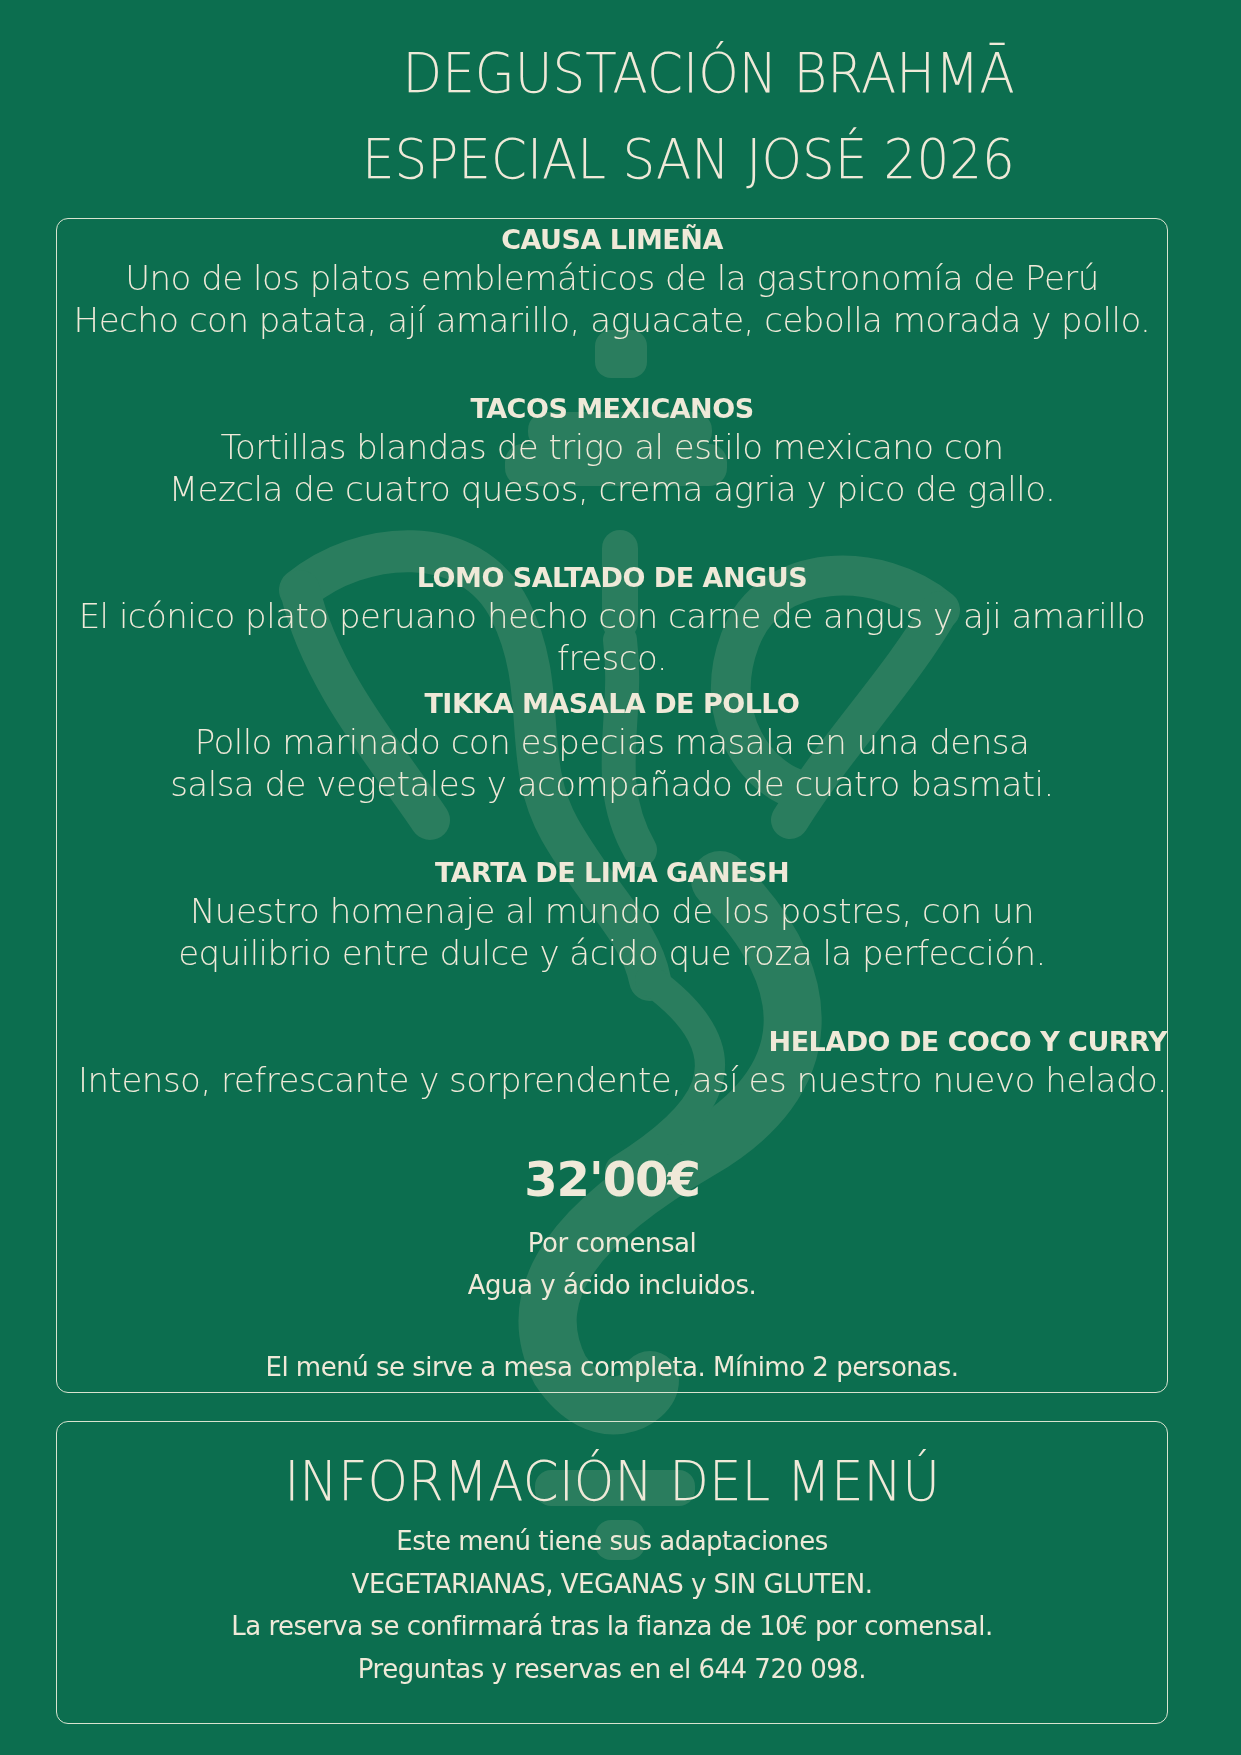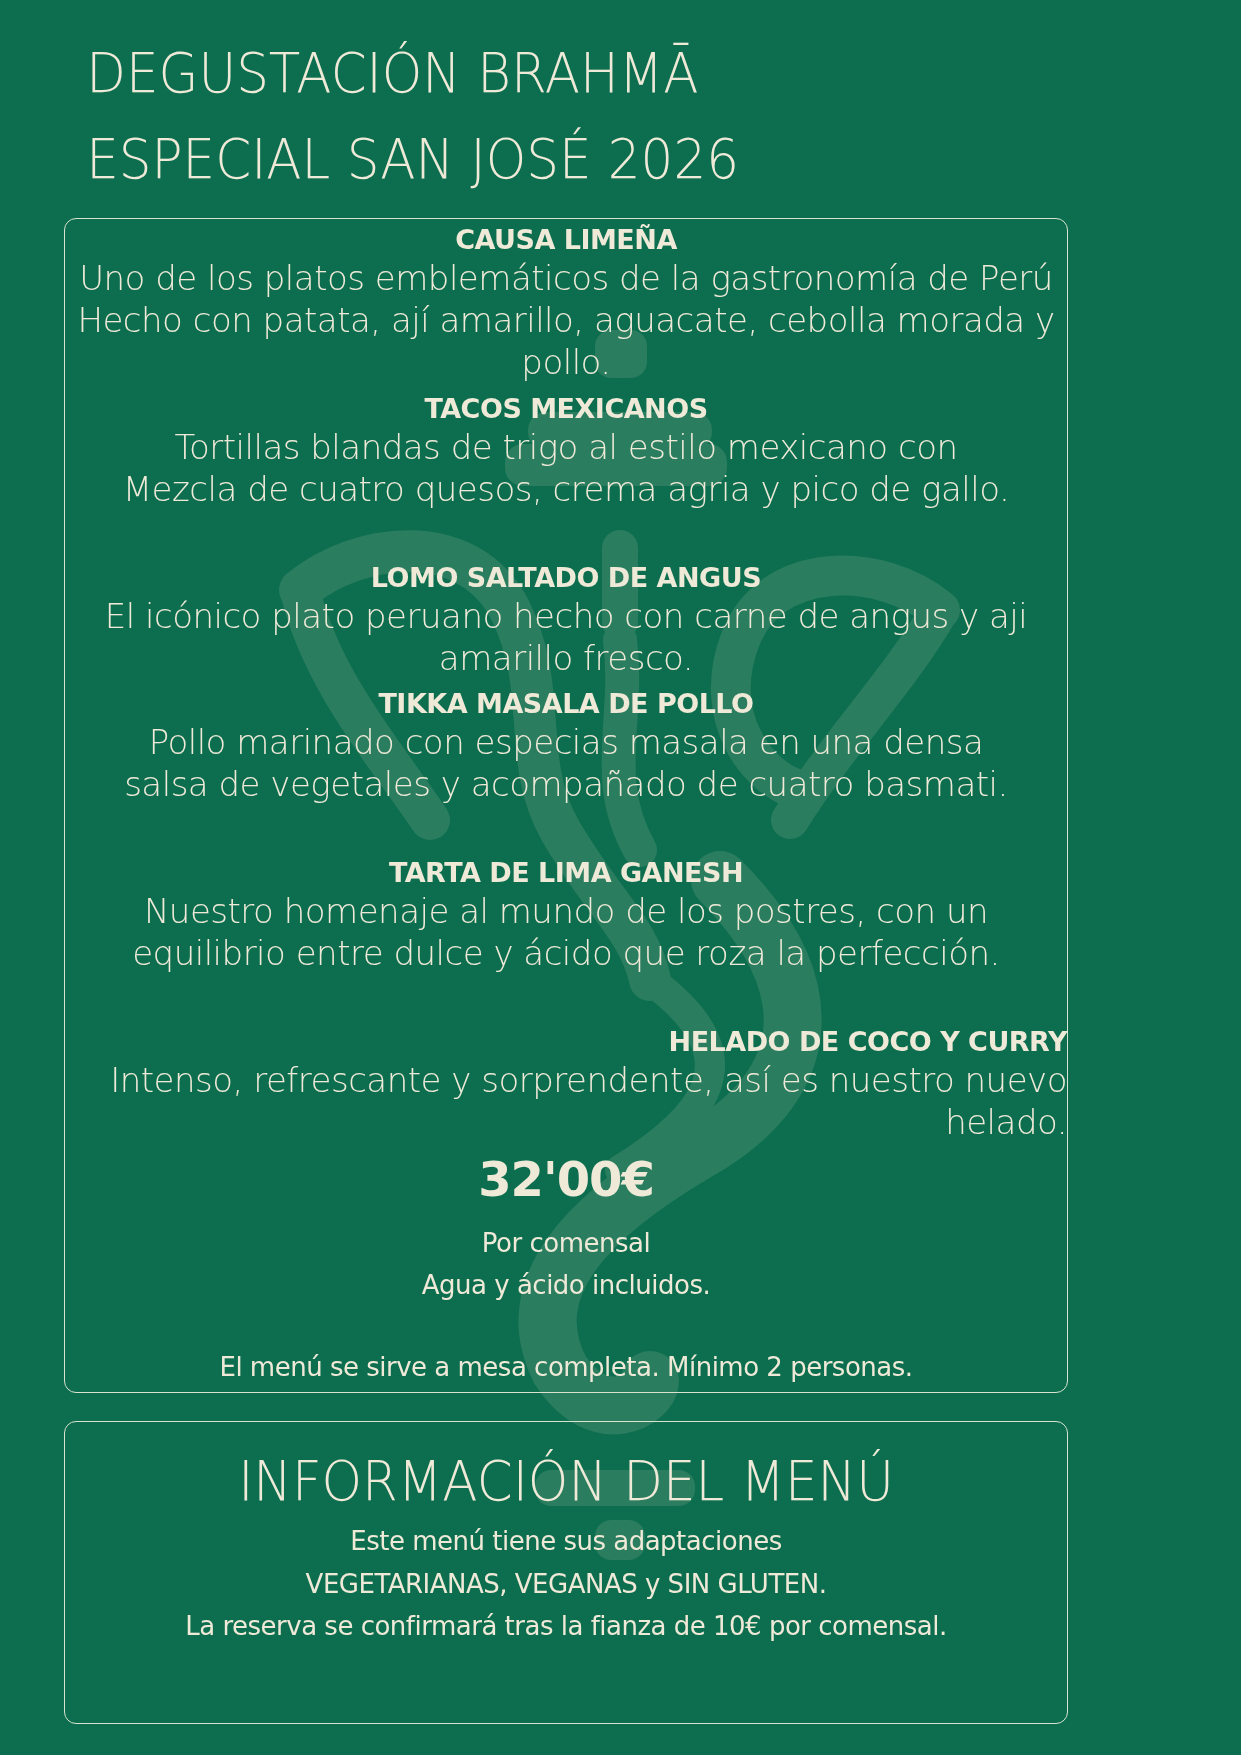--- a/index.html
+++ b/index.html
@@ -22,37 +22,36 @@
       width: 1241px;
       height: 1755px;
       pointer-events: none;
       z-index: 0;
     }
     .title-block {
       position: absolute;
       left: 0;
       top: 30px;
       width: 1057px;
-      text-align: left;
+      text-align: right;
       z-index: 1;
-      padding-left: 44px;
     }
     .title-line {
       font-size: 56px;
       font-weight: 300;
       line-height: 86px;
       letter-spacing: 0px;
       color: #efe9d8;
       font-family: "DejaVu Sans", sans-serif;
       transform: scaleX(0.92);
     }
     .card {
       position: absolute;
-      left: 64px;
-      width: 1004px;
+      left: 56px;
+      width: 1112px;
       border: 1.5px solid #d9e3cf;
       border-radius: 12px;
       box-sizing: border-box;
       z-index: 1;
       text-align: center;
     }
     .menu-card {
       top: 218px;
       height: 1175px;
     }
@@ -209,14 +208,15 @@
 
   <div class="table-note">El menú se sirve a mesa completa. Mínimo 2 personas.</div>
 </div>
 
 <div class="card info-card">
   <div class="info-title">INFORMACIÓN DEL MENÚ</div>
   <div class="info-lines">
     <div>Este menú tiene sus adaptaciones</div>
     <div>VEGETARIANAS, VEGANAS y SIN GLUTEN.</div>
     <div>La reserva se confirmará tras la fianza de 10€ por comensal.</div>
+    <div>Preguntas y reservas en el 644 720 098.</div>
   </div>
 </div>
 
 </body></html>

